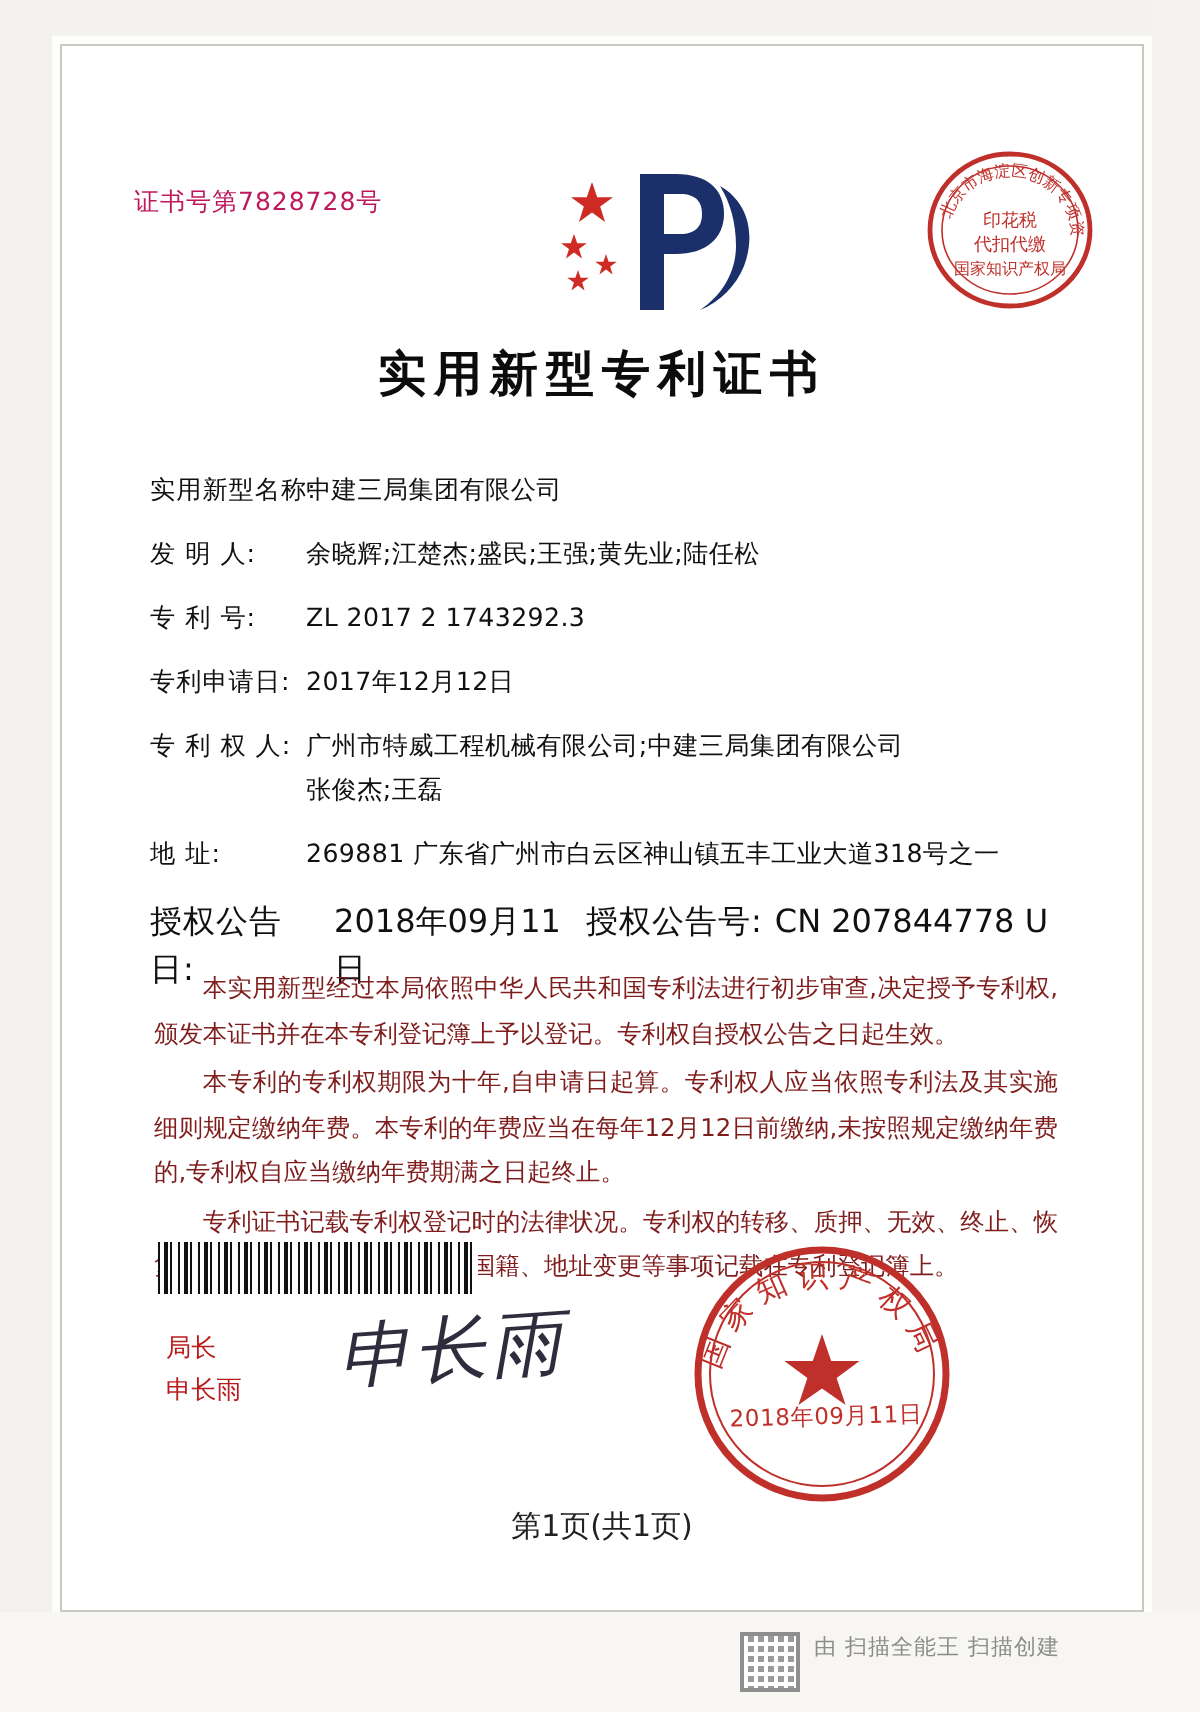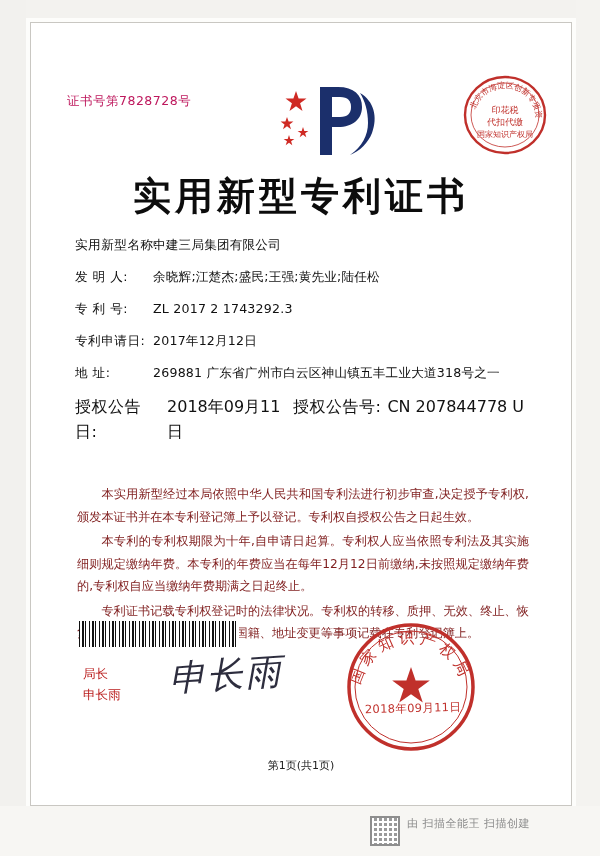--- a/index.html
+++ b/index.html
@@ -84,21 +84,21 @@
     height: 88px;
   }
   .title {
     position: absolute;
     left: 0;
     top: 148px;
     width: 540px;
     text-align: center;
     font-family: "DejaVu Serif", "Liberation Serif", serif;
     font-weight: bold;
-    font-size: 38px;
+    font-size: 24px;
     letter-spacing: 4px;
     color: #0c0c0c;
   }
   .fields {
     position: absolute;
     left: 44px;
     top: 212px;
     width: 456px;
     font-size: 12.6px;
     color: #111;
@@ -207,21 +207,21 @@
     color: #c0302b;
     letter-spacing: 0.3px;
     transform: rotate(-1.5deg);
   }
   .page-no {
     position: absolute;
     left: 0;
     bottom: 32px;
     width: 540px;
     text-align: center;
-    font-size: 11px;
+    font-size: 15px;
     color: #222;
   }
   
   .watermark {
     position: absolute;
     left: 370px;
     bottom: 10px;
     display: flex;
     gap: 7px;
     font-size: 11px;
@@ -300,20 +300,27 @@
         <div class="field-row">
           <div class="field-label">专 利 号:</div>
           <div class="field-value">ZL 2017 2 1743292.3</div>
         </div>
 
         <div class="field-row">
           <div class="field-label">专利申请日:</div>
           <div class="field-value">2017年12月12日</div>
         </div>
 
+        <div class="field-row">
+          <div class="field-label">专 利 权 人:</div>
+          <div class="field-value">
+            <span>广州市特威工程机械有限公司;中建三局集团有限公司</span>
+            <span class="sub">张俊杰;王磊</span>
+          </div>
+        </div>
 
         <div class="field-row">
           <div class="field-label">地    址:</div>
           <div class="field-value">269881 广东省广州市白云区神山镇五丰工业大道318号之一</div>
         </div>
 
         <div class="two-col">
           <div class="col first">
             <span class="lbl">授权公告日:</span>
             <span>2018年09月11日</span>

